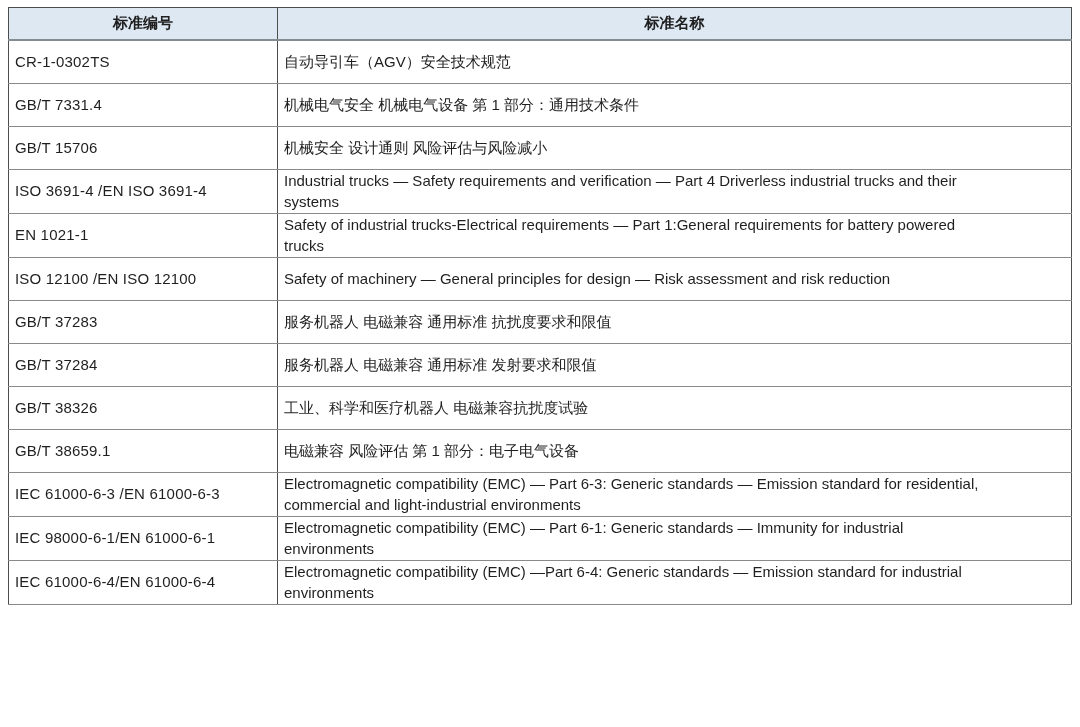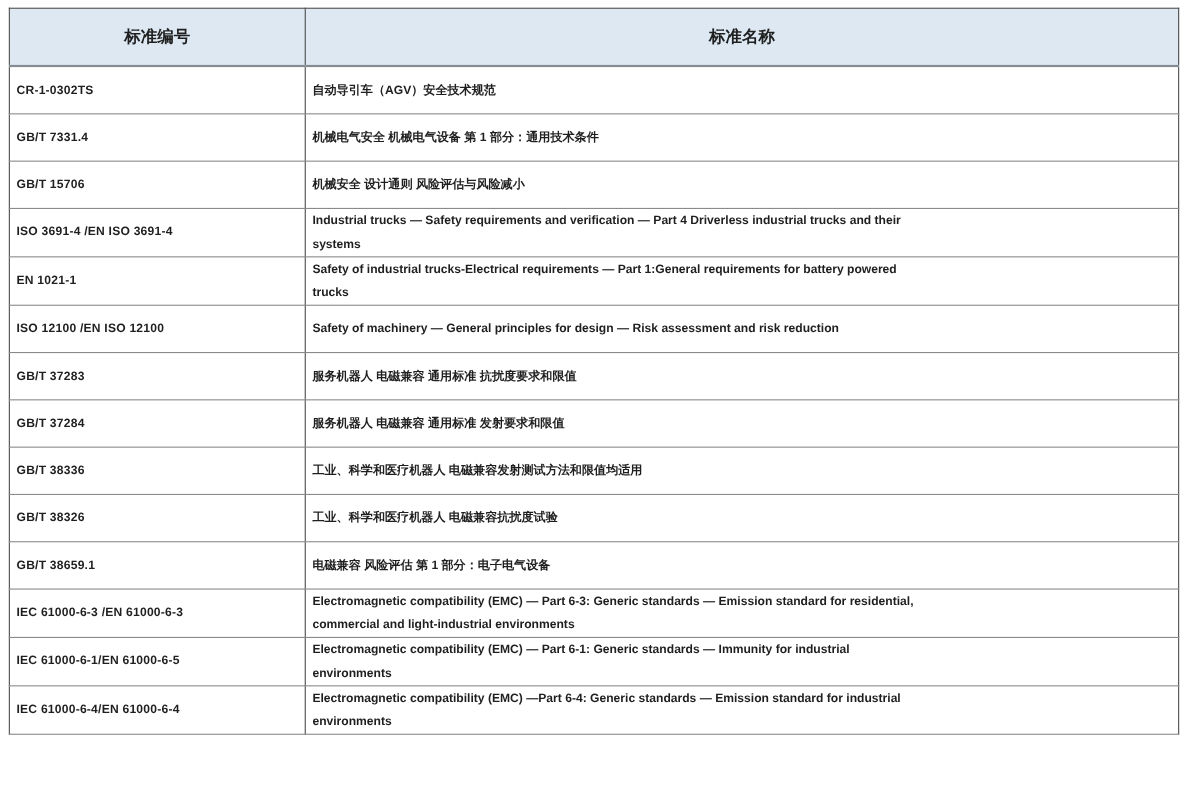--- a/index.html
+++ b/index.html
@@ -20,35 +20,34 @@
     border-collapse:collapse;table-layout:fixed;
     background:#ffffff;
   }
   .std-table col.c1{width:269px;}
   .std-table th{
     background:var(--header-bg);
     border:1px solid var(--border);
     border-bottom:2px solid var(--header-border-bottom);
     height:27px;
     font-size:15px;font-weight:bold;text-align:center;
-    padding:12px 4px;
+    padding:2px 4px;
   }
   .std-table td{
     border-left:1px solid var(--border);
     border-right:1px solid var(--border);
     border-top:1px solid var(--row-line);
     border-bottom:1px solid var(--row-line);
     height:40px;
-    font-size:11px;
+    font-size:15px;
     line-height:20.5px;
     padding:1px 6px 1px 6px;
     vertical-align:middle;
     white-space:pre-wrap;
     overflow:hidden;
-    font-weight:bold;
   }
   .std-table td.code-cell{letter-spacing:0.2px;}
 </style>
 </head>
 <body>
 
 <table class="std-table">
   <colgroup>
       <col class="c1">
       <col class="c2">
@@ -88,38 +87,34 @@
     </tr>
     <tr>
       <td class="code-cell">GB/T 37283</td>
       <td class="name-cell">服务机器人 电磁兼容 通用标准 抗扰度要求和限值</td>
     </tr>
     <tr>
       <td class="code-cell">GB/T 37284</td>
       <td class="name-cell">服务机器人 电磁兼容 通用标准 发射要求和限值</td>
     </tr>
     <tr>
-      <td class="code-cell">GB/T 38336</td>
-      <td class="name-cell">工业、科学和医疗机器人 电磁兼容发射测试方法和限值均适用</td>
-    </tr>
-    <tr>
       <td class="code-cell">GB/T 38326</td>
       <td class="name-cell">工业、科学和医疗机器人 电磁兼容抗扰度试验</td>
     </tr>
     <tr>
       <td class="code-cell">GB/T 38659.1</td>
       <td class="name-cell">电磁兼容 风险评估 第 1 部分：电子电气设备</td>
     </tr>
     <tr>
       <td class="code-cell">IEC 61000-6-3 /EN 61000-6-3</td>
       <td class="name-cell">Electromagnetic compatibility (EMC) — Part 6-3: Generic standards — Emission standard for residential,
 commercial and light-industrial environments</td>
     </tr>
     <tr>
-      <td class="code-cell">IEC 61000-6-1/EN 61000-6-5</td>
+      <td class="code-cell">IEC 98000-6-1/EN 61000-6-1</td>
       <td class="name-cell">Electromagnetic compatibility (EMC) — Part 6-1: Generic standards — Immunity for industrial
 environments</td>
     </tr>
     <tr>
       <td class="code-cell">IEC 61000-6-4/EN 61000-6-4</td>
       <td class="name-cell">Electromagnetic compatibility (EMC) —Part 6-4: Generic standards — Emission standard for industrial
 environments</td>
     </tr>
   </tbody>
 </table>

